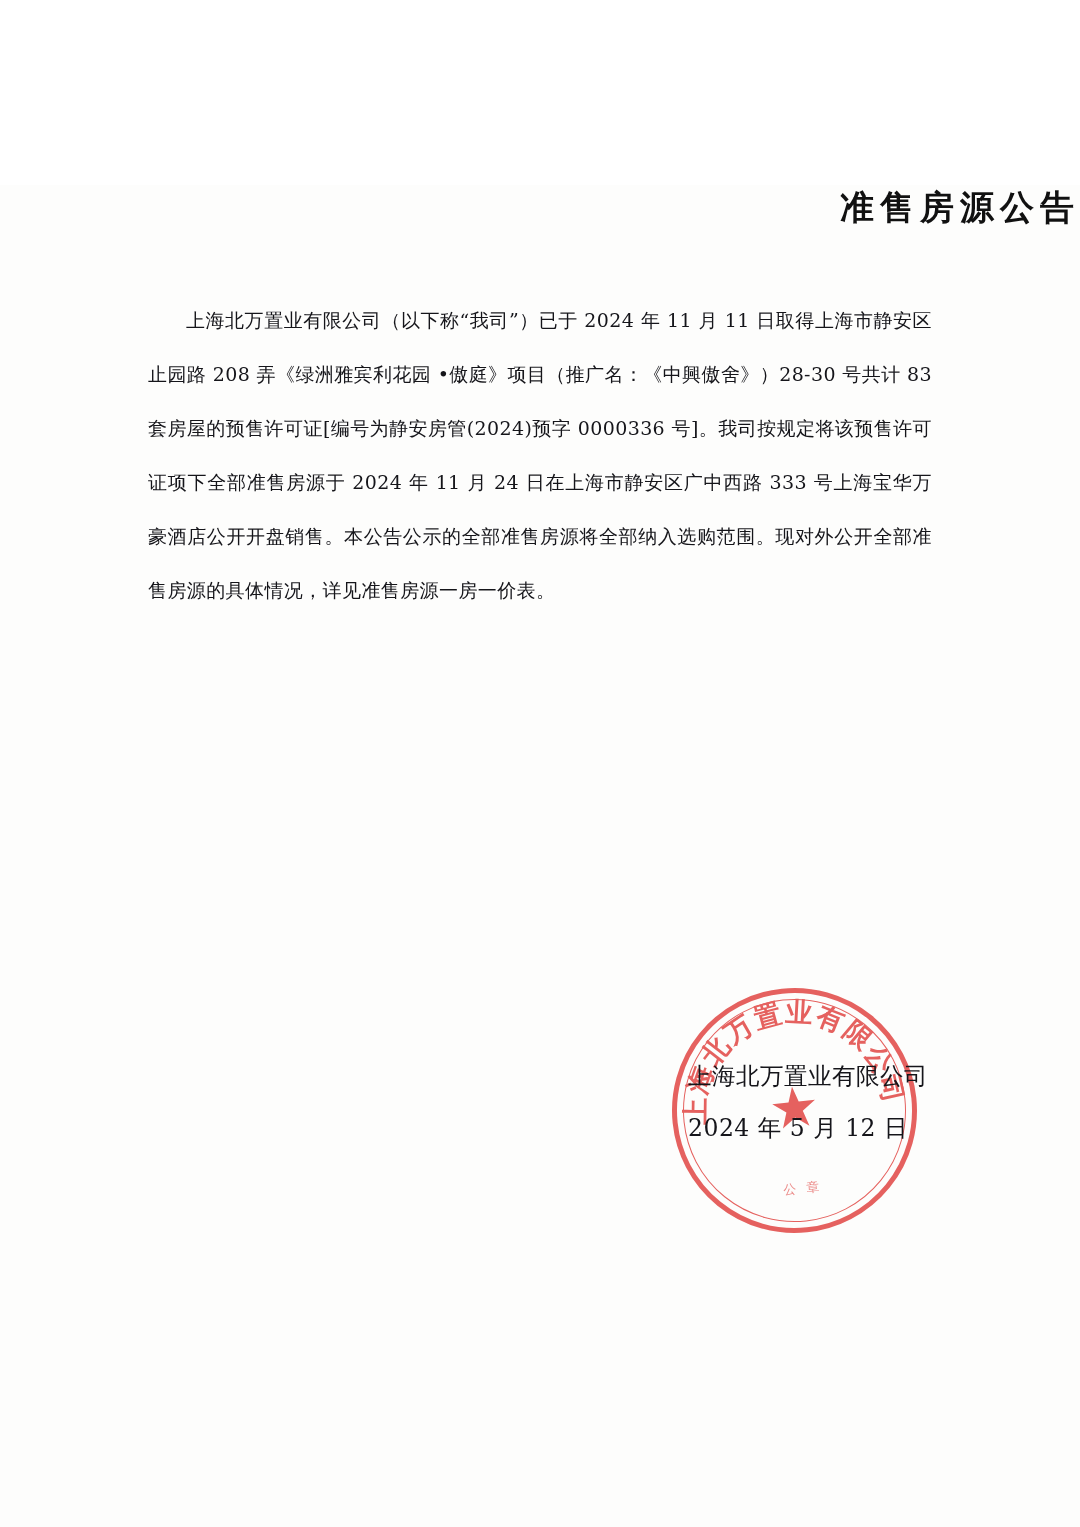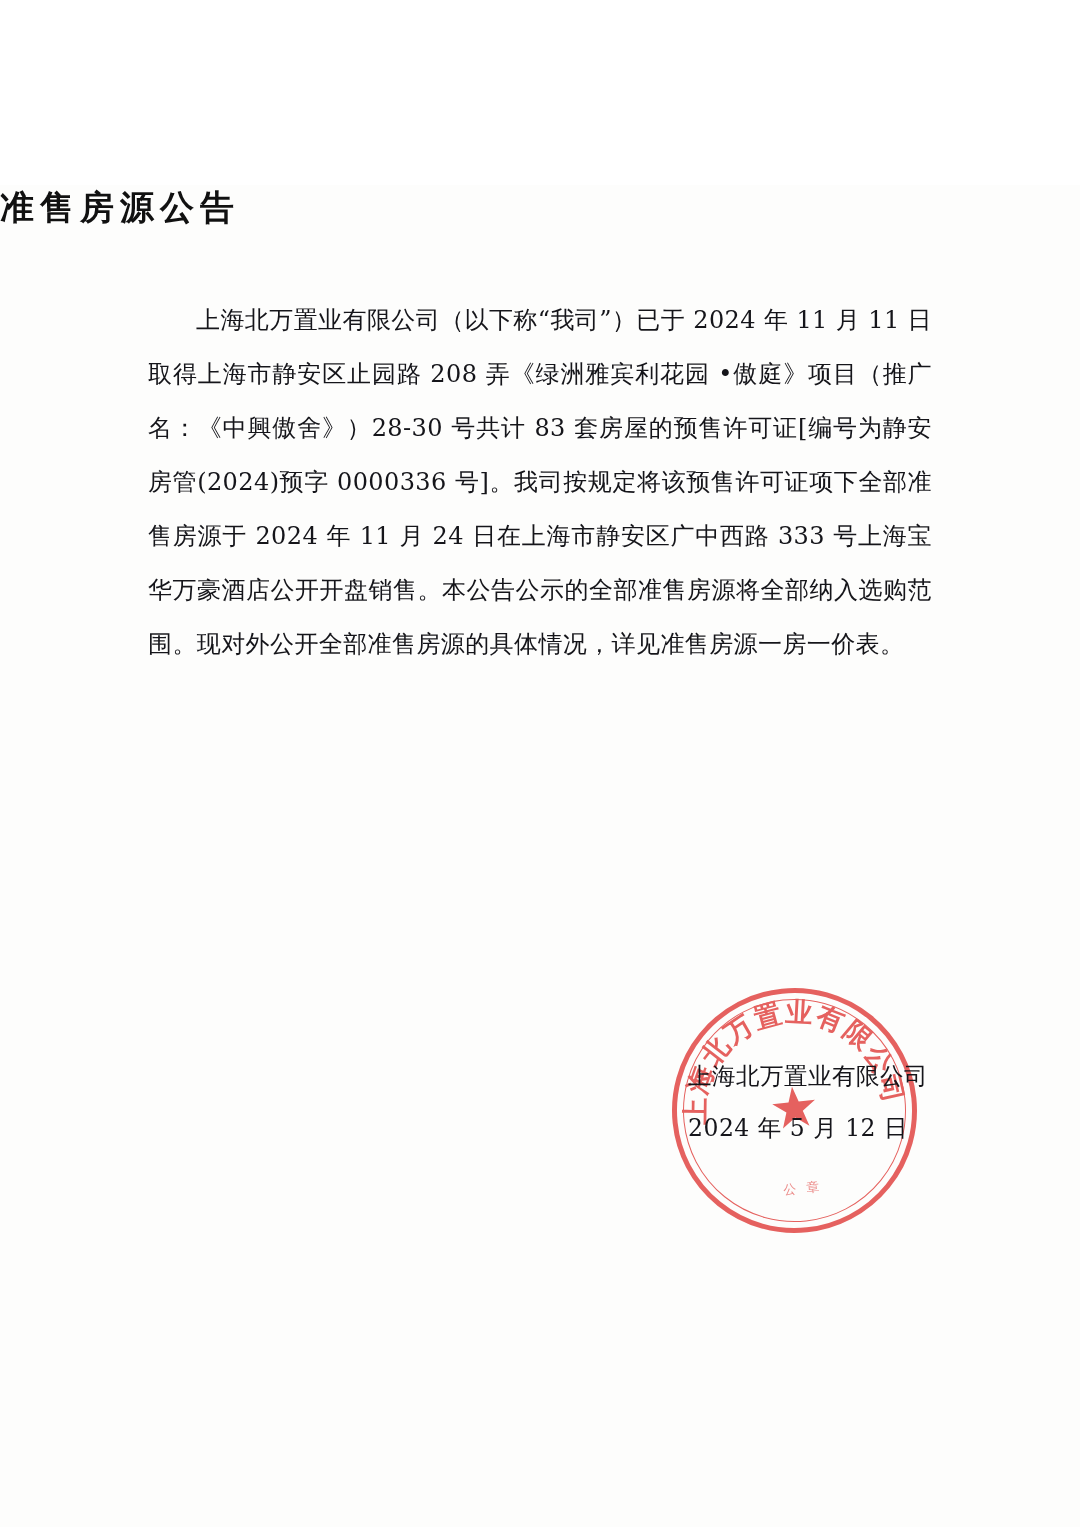--- a/index.html
+++ b/index.html
@@ -15,31 +15,31 @@
     position: relative;
     overflow: hidden;
   }
   .page {
     position: relative;
     width: 1080px;
     height: 1527px;
     background: #fdfdfc;
   }
   .doc-title {
-    text-align: left;
+    text-align: right;
     font-size: 34px;
     font-weight: bold;
     letter-spacing: 6px;
     margin-top: 185px;
     color: #111;
     font-family: "DejaVu Serif", "Liberation Serif", serif;
   }
   .body-block {
     margin: 62px 148px 0 148px;
-    font-size: 24px;
+    font-size: 19px;
     line-height: 54px;
     text-align: justify;
     text-justify: inter-ideograph;
     letter-spacing: 0.4px;
     color: #15151a;
   }
   .body-block p {
     margin: 0;
     text-indent: 2em;
   }

